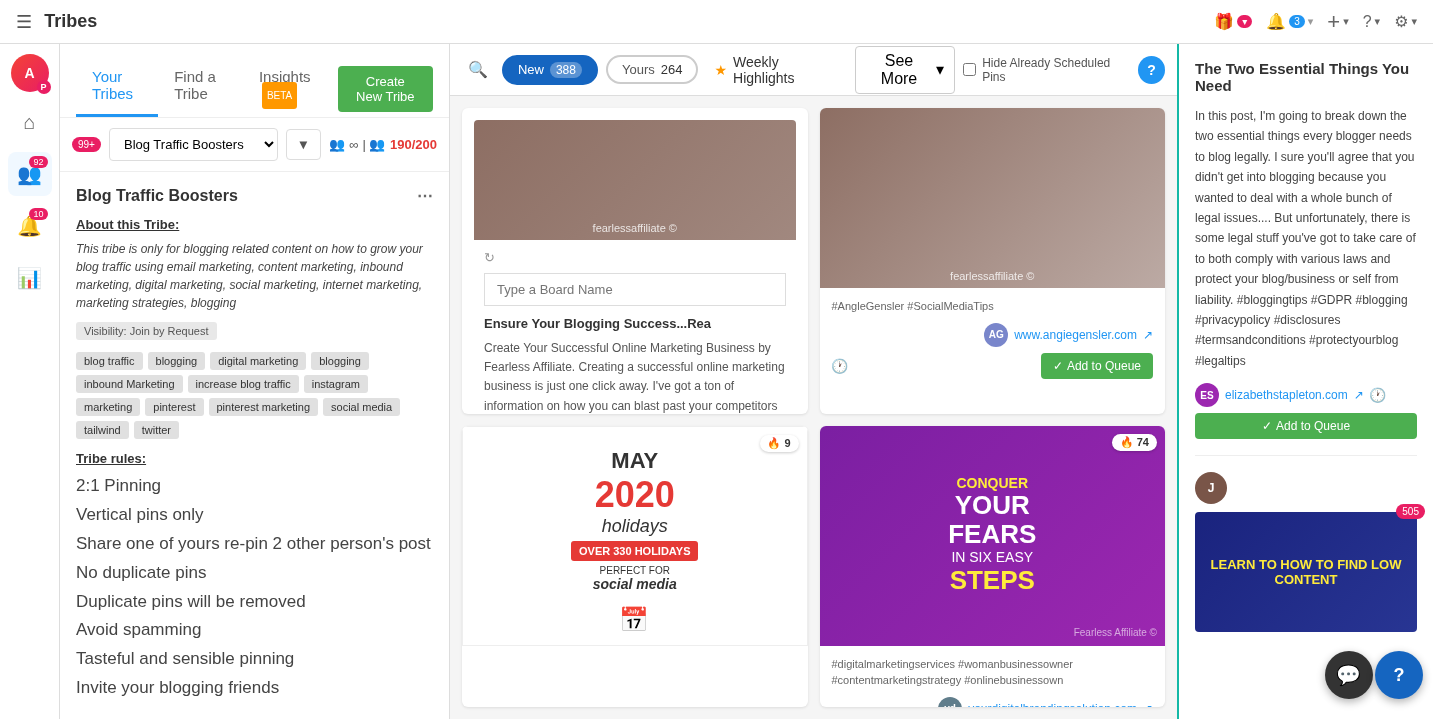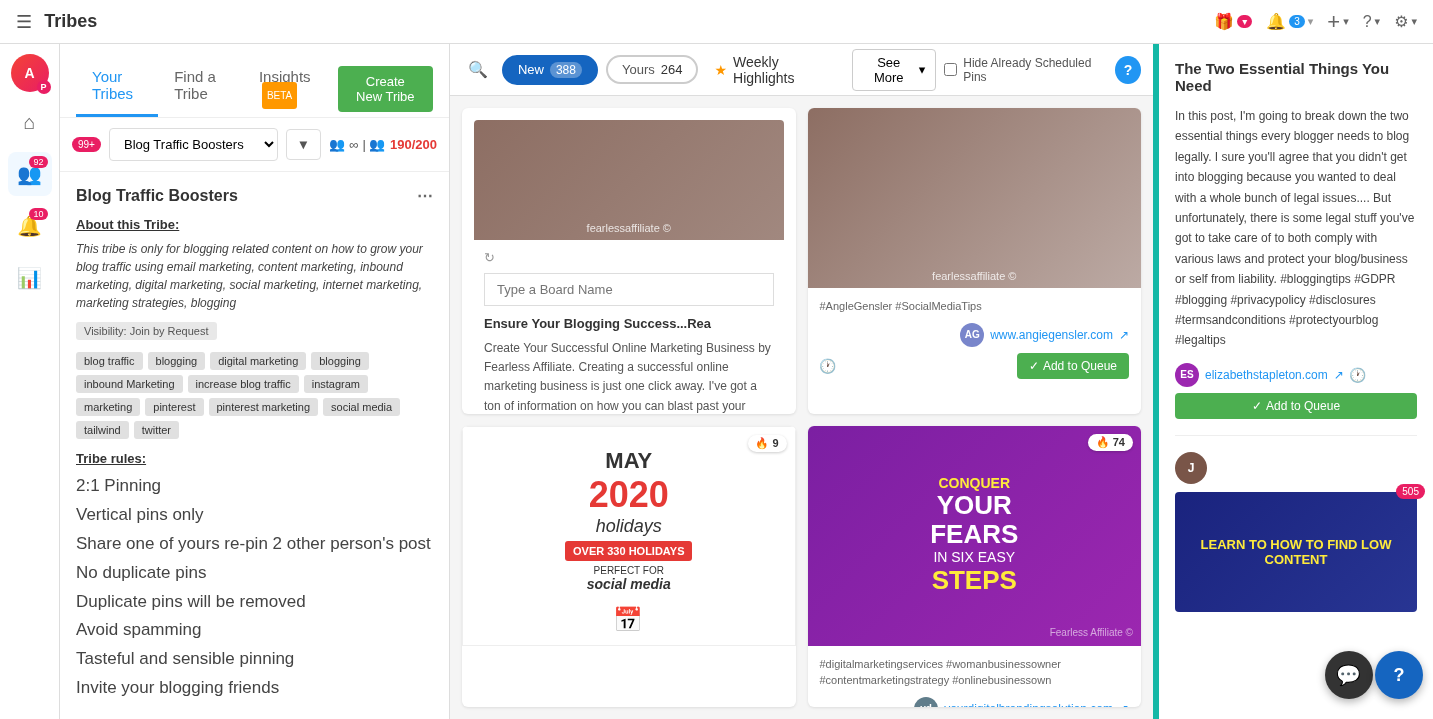--- a/index.html
+++ b/index.html
@@ -242,21 +242,21 @@
       font-weight: 500;
       color: #333;
       padding: 0 8px;
     }
     .star-icon { color: #ff9800; }
     .see-more-btn {
       border: 1px solid #ccc;
       background: #fff;
       border-radius: 4px;
       padding: 5px 10px;
-      font-size: 13px;
+      font-size: 16px;
       cursor: pointer;
       display: flex;
       align-items: center;
       gap: 4px;
     }
     .hide-scheduled { display: flex; align-items: center; gap: 6px; font-size: 12px; color: #555; margin-left: auto; }
     .help-btn {
       width: 28px; height: 28px;
       background: #2196f3;
       color: #fff;
@@ -345,23 +345,23 @@
       padding: 8px 12px;
       font-size: 13px;
       color: #999;
       margin-bottom: 10px;
     }
     .post-desc-title { font-size: 13px; font-weight: 600; color: #333; margin-bottom: 8px; }
     .post-desc-text { font-size: 12px; color: #555; line-height: 1.6; }
 
     
     .right-panel {
-      width: 280px;
-      background: #fff;
-      border-left: 6px solid #14b8a6;
+      width: 256px;
+      background: #fff;
+      border-left: 2px solid #14b8a6;
       overflow-y: auto;
       padding: 16px;
     }
     .right-panel-title { font-size: 15px; font-weight: 700; margin-bottom: 12px; }
     .right-panel-text { font-size: 12px; color: #444; line-height: 1.7; }
     .right-source { display: flex; align-items: center; gap: 6px; margin: 12px 0 6px; }
     .right-avatar { width: 24px; height: 24px; border-radius: 50%; background: #9c27b0; display: flex; align-items: center; justify-content: center; font-size: 10px; color: #fff; font-weight: bold; }
     .right-url { font-size: 12px; color: #2196f3; }
     .right-add-btn {
       background: #4caf50;

